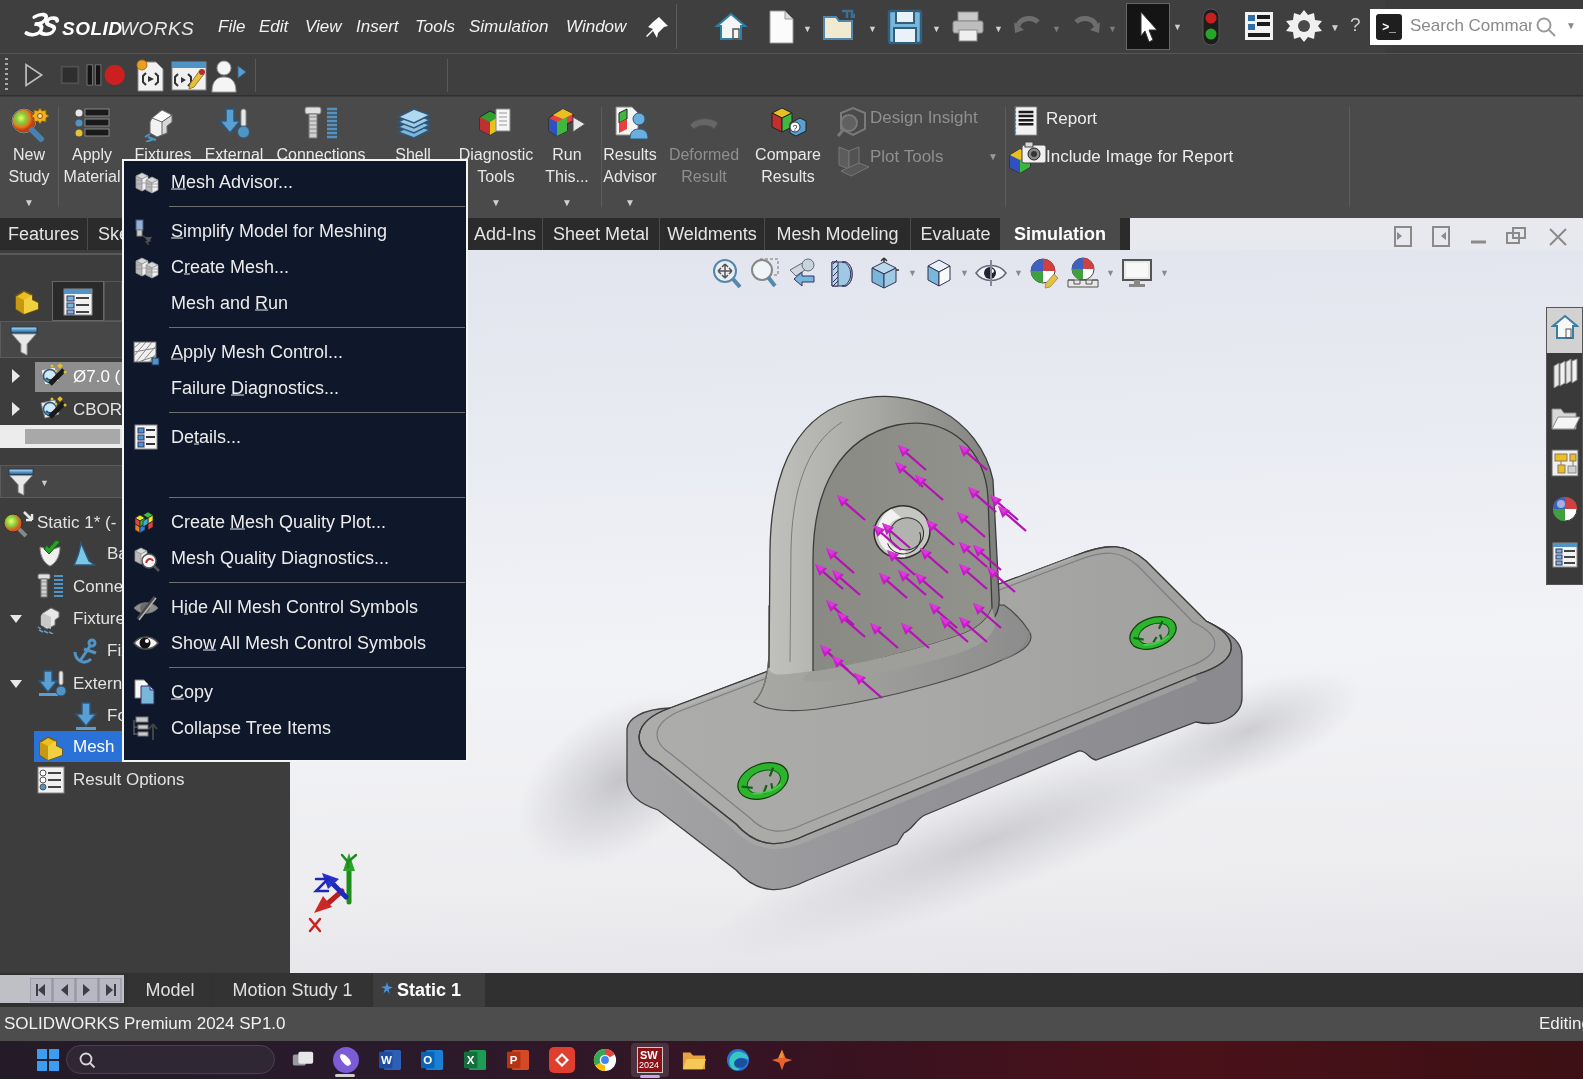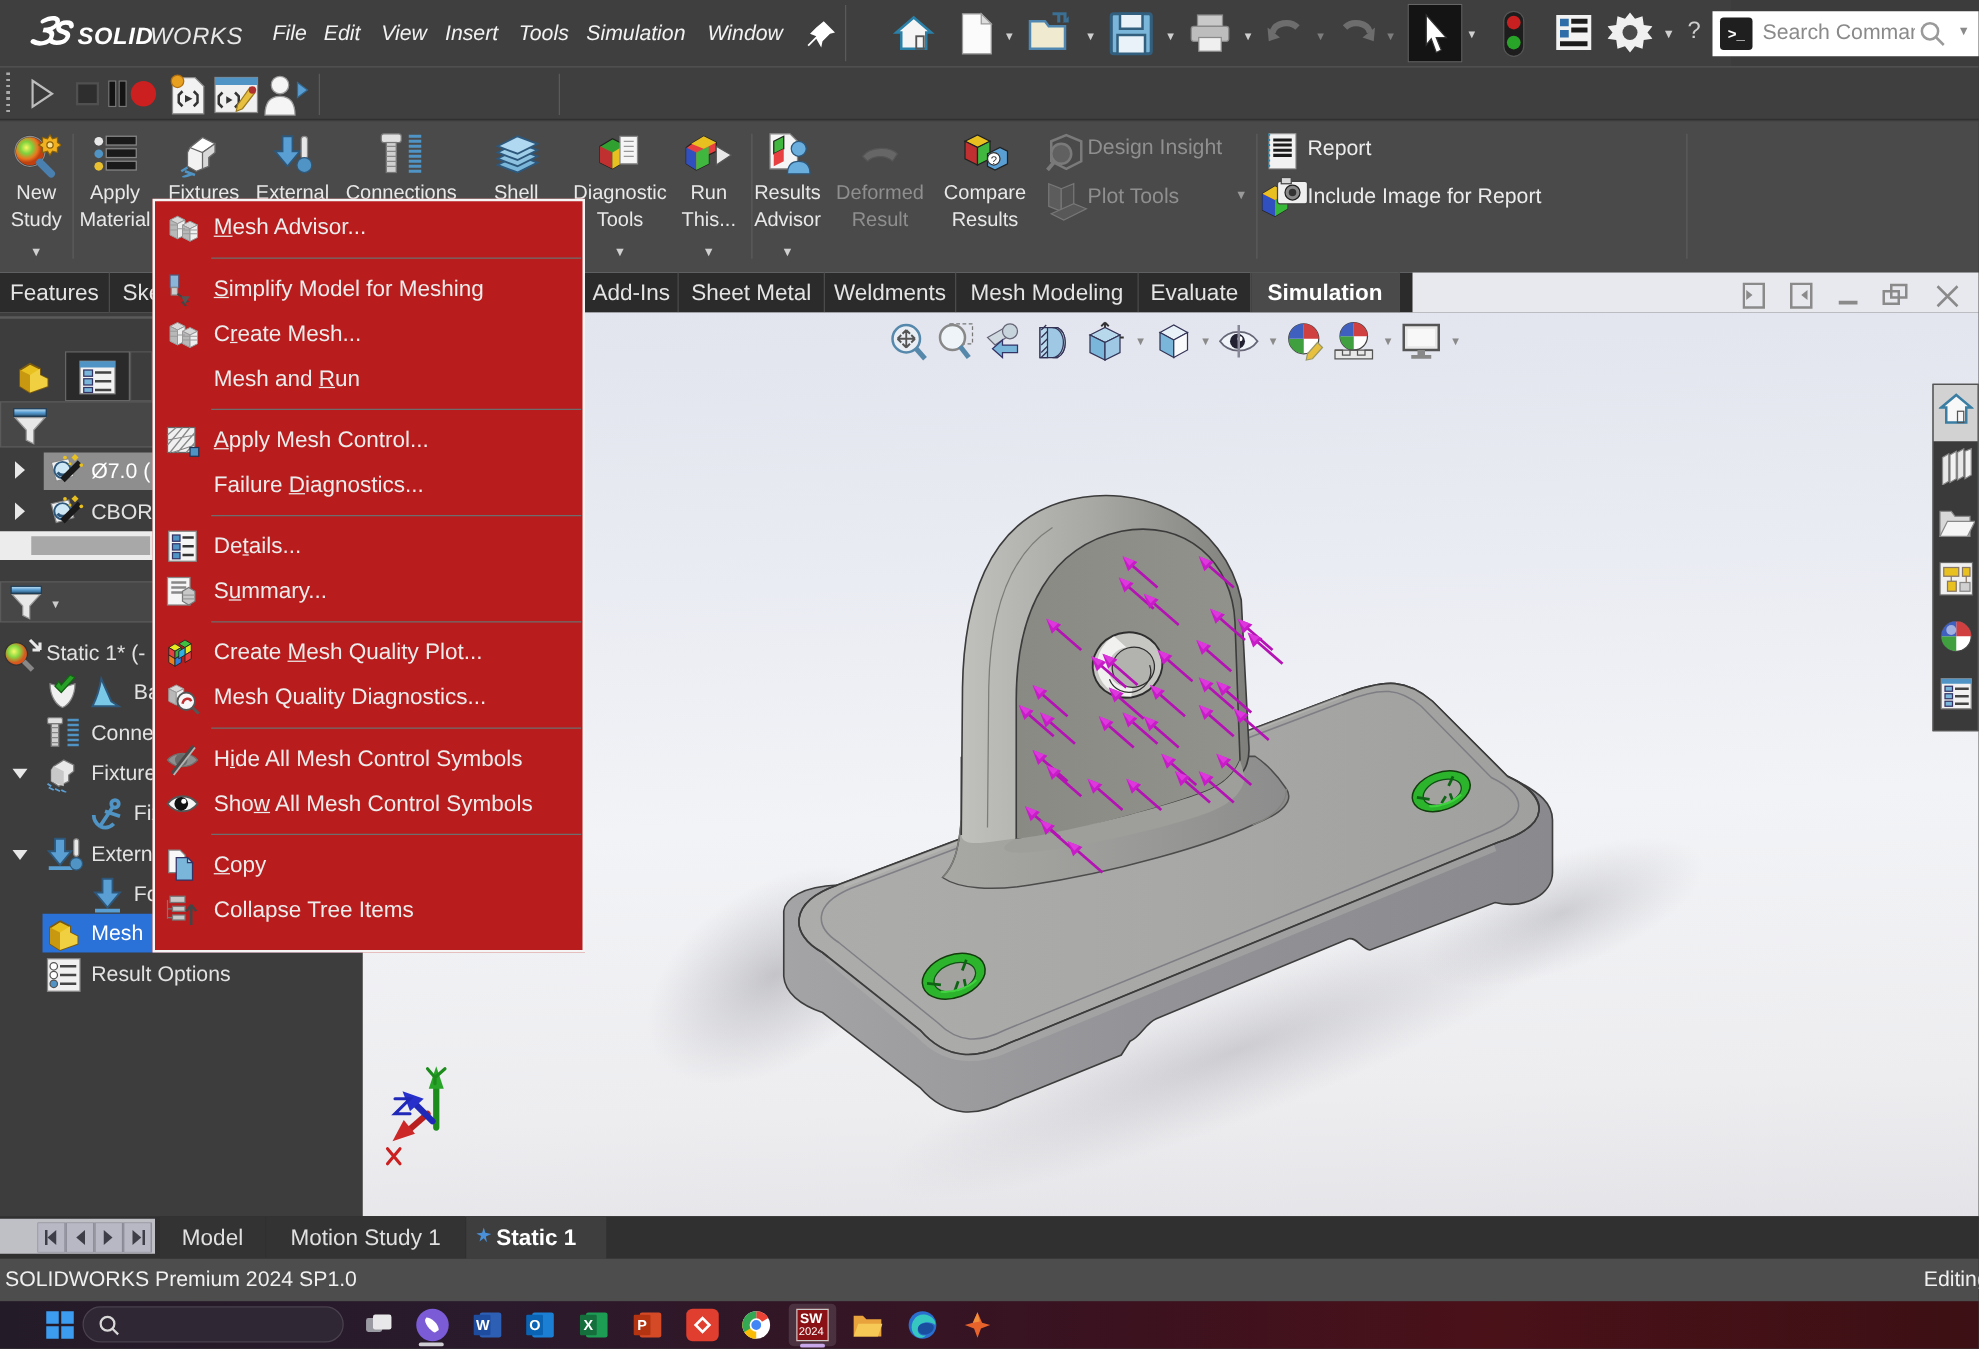--- a/index.html
+++ b/index.html
@@ -34,21 +34,21 @@
 
 #main { position:absolute; left:0; top:250px; width:1583px; height:723px; }
 #viewport { position:absolute; left:290px; top:0px; width:1293px; height:723px;
   background:linear-gradient(178deg,#e2e4ee 0%, #eaecf3 30%, #f2f3f6 55%, #ededf0 85%, #e4e4e8 100%); }
 #leftpanel { position:absolute; left:0; top:0; width:290px; height:723px; background:#3d3d3d; color:#e2e2e2; font-size:17px; }
 
 .trow { position:absolute; height:30px; line-height:30px; white-space:nowrap; }
 
 
 #ctxmenu { position:absolute; left:122px; top:159px; width:346px; height:603px;
-  background:#b91c1c; border:2px solid #f5f5f5; z-index:50; }
+  background:#0f172a; border:2px solid #f5f5f5; z-index:50; }
 .mi { position:absolute; left:0; width:342px; height:36px; color:#ececec; font-size:18px; }
 .mi .txt { position:absolute; left:47px; top:50%; transform:translateY(-50%); white-space:nowrap; }
 .mi .ico { position:absolute; left:8px; top:50%; transform:translateY(-50%); width:28px; height:28px; }
 .msep { position:absolute; left:45px; width:296px; height:1px; background:#6e6e6e; }
 
 
 #bottomtabs { position:absolute; left:0; top:973px; width:1583px; height:34px; background:#303030; }
 .btab { position:absolute; top:0; height:34px; line-height:34px; color:#e0e0e0; font-size:18px; text-align:center; }
 #statusbar { position:absolute; left:0; top:1007px; width:1583px; height:34px; background:#4d4d4d; color:#f0f0f0; font-size:17px; line-height:34px; }
 #taskbar { position:absolute; left:0; top:1041px; width:1583px; height:38px;
@@ -911,29 +911,20 @@
 <div class="mi" style="top:258px;padding-left:28px;">
         <div class="ico"><svg width="28" height="28" viewBox="0 0 28 28">
 <rect x="3" y="2" width="22" height="24" fill="#f5f5f5" stroke="#888"></rect>
 <rect x="6" y="5" width="6" height="5" fill="#4f94c4" stroke="#336"></rect>
             <rect x="6" y="12" width="6" height="5" fill="#4f94c4" stroke="#336"></rect>
             <rect x="6" y="19" width="6" height="5" fill="#4f94c4" stroke="#336"></rect>
 <path d="M14 7 h9 M14 14 h9 M14 21 h9" stroke="#333" stroke-width="2"></path>
           </svg></div>
         <div class="txt">De<u>t</u>ails...</div>
       </div>
-<div class="mi" style="top:294px;">
-        <div class="ico"><svg width="28" height="28" viewBox="0 0 28 28">
-<rect x="2" y="3" width="18" height="22" fill="#f5f5f5" stroke="#888"></rect>
-<path d="M5 7 h12 M5 11 h12 M5 15 h12" stroke="#888" stroke-width="2"></path>
-<path d="M14 14 L19 11 L24 14 L24 22 L19 25 L14 22 Z" fill="#c8c8c8" stroke="#777"></path>
-<path d="M14 17 h10 M14 20 h10" stroke="#999"></path>
-          </svg></div>
-        <div class="txt">S<u>u</u>mmary...</div>
-      </div>
 <div class="msep" style="top:336px;"></div>
 <div class="mi" style="top:343px;">
         <div class="ico"><svg width="28" height="28" viewBox="0 0 28 28">
             <g stroke="#222" stroke-width="0.7">
 <path d="M3 10 L8 7 L13 10 L8 13 Z" fill="#e8e820"></path>
               <path d="M3 10 L3 16 L8 19 L8 13 Z" fill="#e84040"></path>
               <path d="M8 13 L13 10 L13 16 L8 19 Z" fill="#40b040"></path>
 <path d="M3 16 L3 22 L8 25 L8 19 Z" fill="#e88020"></path>
               <path d="M8 19 L13 16 L13 22 L8 25 Z" fill="#3080e0"></path>
 <path d="M11 7 L16 4 L21 7 L16 10 Z" fill="#40c040"></path>

